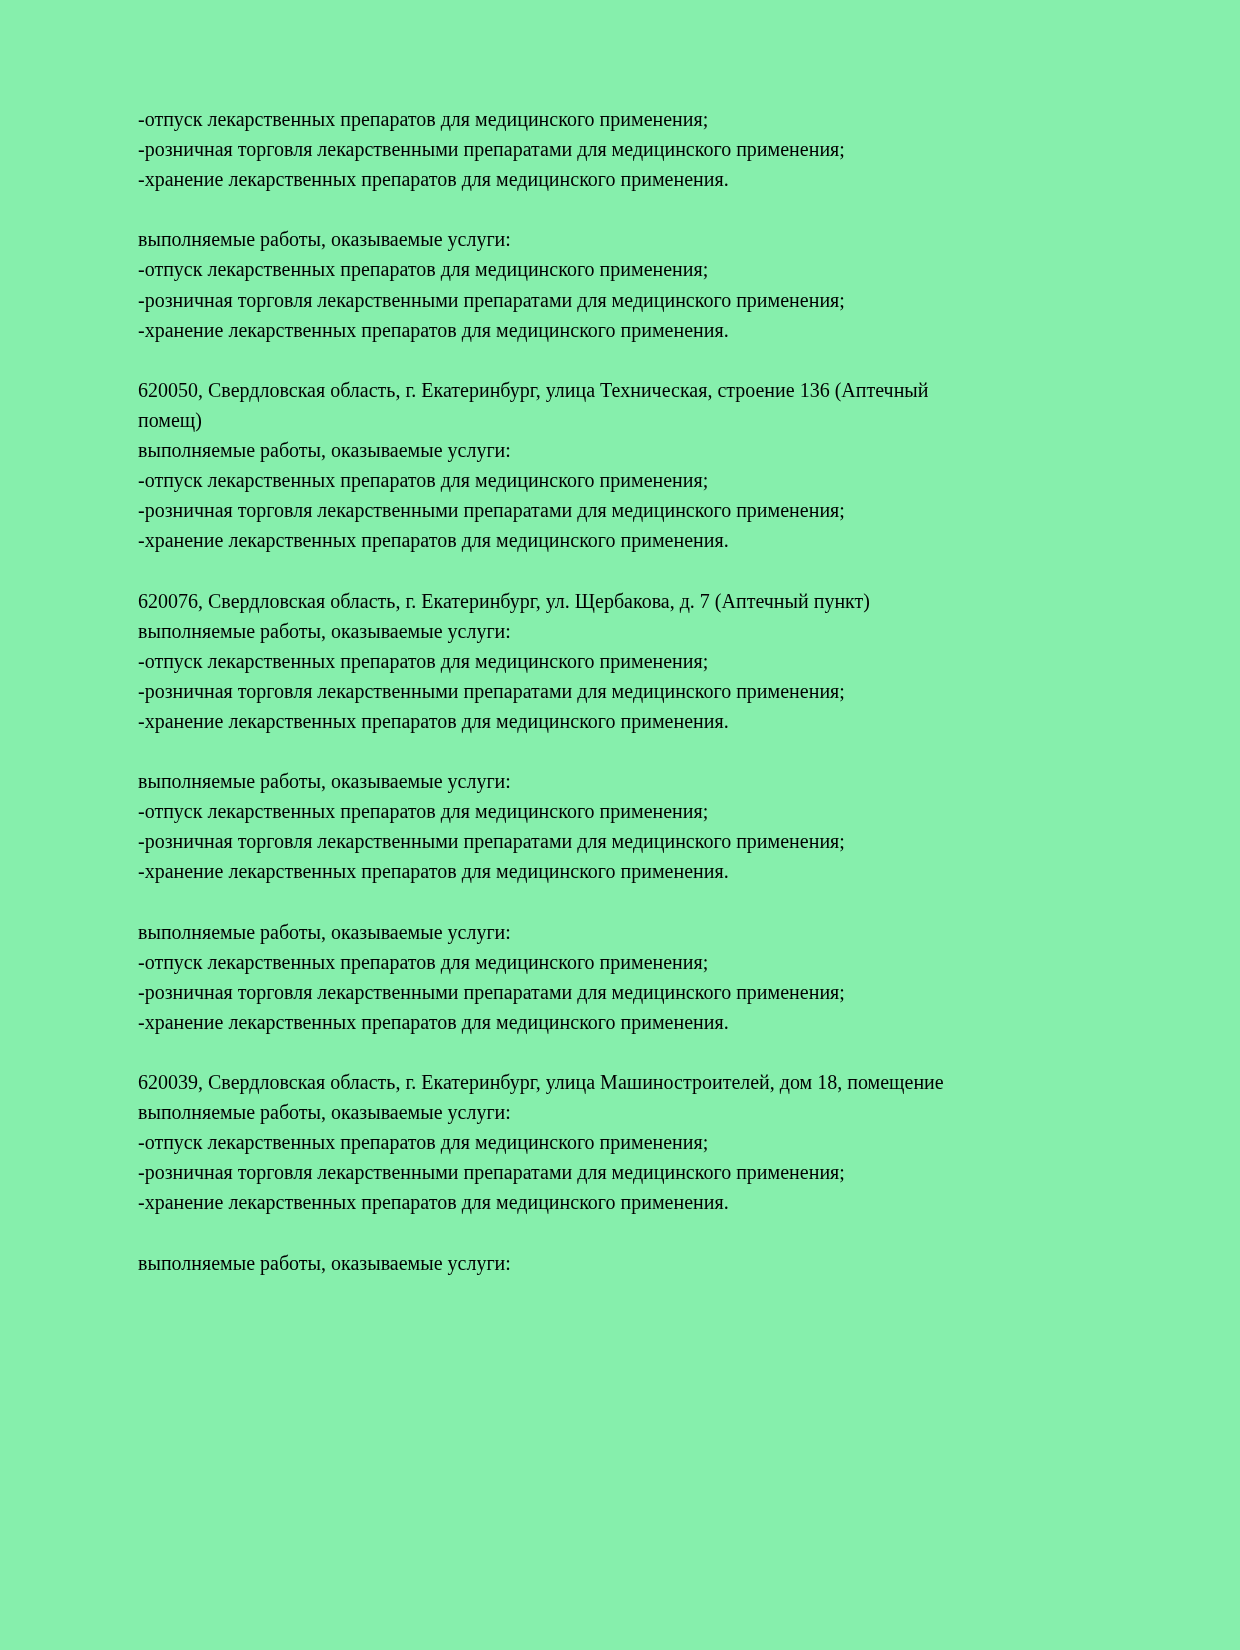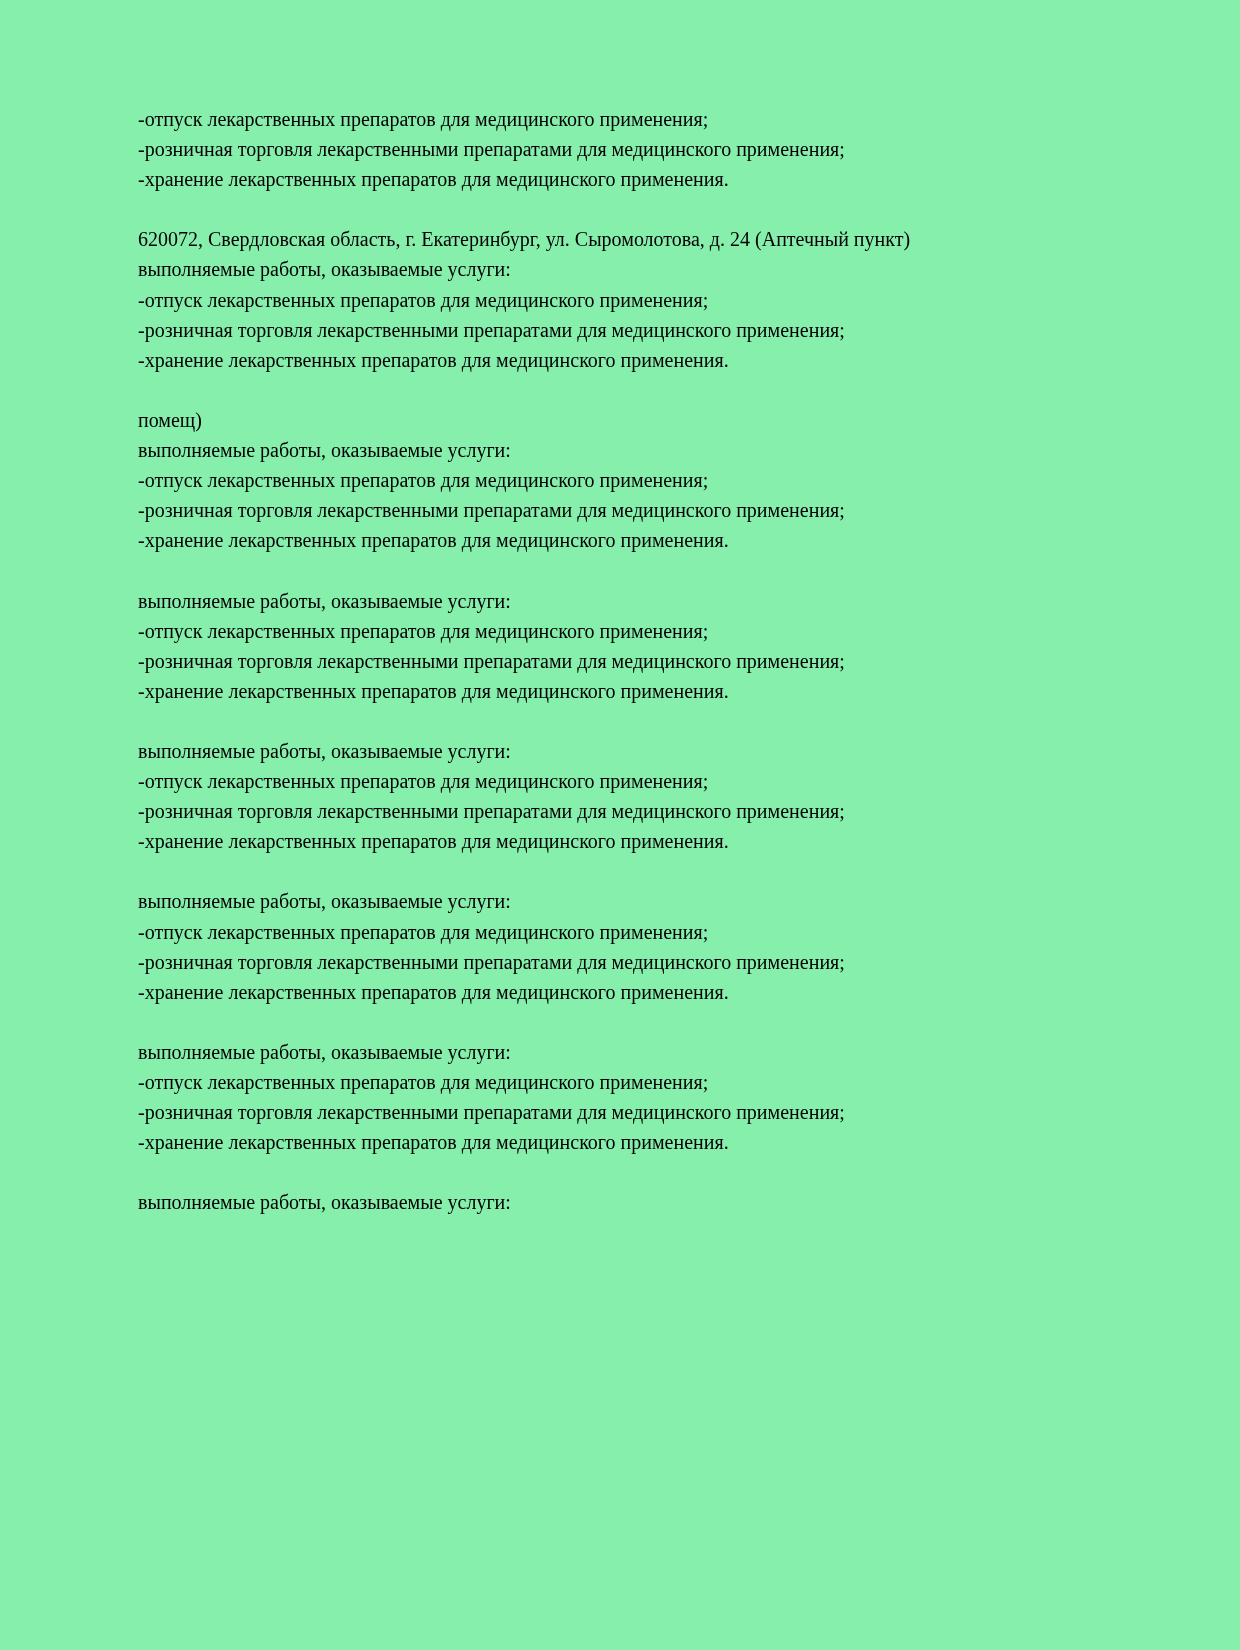--- a/index.html
+++ b/index.html
@@ -35,29 +35,37 @@
 <div class="page">
   <div class="content">
 
     <div class="entry-block">
       <div class="line">-отпуск лекарственных препаратов для медицинского применения;</div>
       <div class="line">-розничная торговля лекарственными препаратами для медицинского применения;</div>
       <div class="line">-хранение лекарственных препаратов для медицинского применения.</div>
     </div>
 
     <div class="entry-block">
-      <div class="line">620072, Свердловская область, г. Екатеринбург, ул. Сыромолотова, д. 24 (Аптечный пункт)</div>
       <div class="line">выполняемые работы, оказываемые услуги:</div>
       <div class="line">-отпуск лекарственных препаратов для медицинского применения;</div>
       <div class="line">-розничная торговля лекарственными препаратами для медицинского применения;</div>
       <div class="line">-хранение лекарственных препаратов для медицинского применения.</div>
     </div>
 
     <div class="entry-block">
+      <div class="line">620050, Свердловская область, г. Екатеринбург, улица Техническая, строение 136 (Аптечный</div>
       <div class="line">помещ)</div>
+      <div class="line">выполняемые работы, оказываемые услуги:</div>
+      <div class="line">-отпуск лекарственных препаратов для медицинского применения;</div>
+      <div class="line">-розничная торговля лекарственными препаратами для медицинского применения;</div>
+      <div class="line">-хранение лекарственных препаратов для медицинского применения.</div>
+    </div>
+
+    <div class="entry-block">
+      <div class="line">620076, Свердловская область, г. Екатеринбург, ул. Щербакова, д. 7 (Аптечный пункт)</div>
       <div class="line">выполняемые работы, оказываемые услуги:</div>
       <div class="line">-отпуск лекарственных препаратов для медицинского применения;</div>
       <div class="line">-розничная торговля лекарственными препаратами для медицинского применения;</div>
       <div class="line">-хранение лекарственных препаратов для медицинского применения.</div>
     </div>
 
     <div class="entry-block">
       <div class="line">выполняемые работы, оказываемые услуги:</div>
       <div class="line">-отпуск лекарственных препаратов для медицинского применения;</div>
       <div class="line">-розничная торговля лекарственными препаратами для медицинского применения;</div>
@@ -65,27 +73,21 @@
     </div>
 
     <div class="entry-block">
       <div class="line">выполняемые работы, оказываемые услуги:</div>
       <div class="line">-отпуск лекарственных препаратов для медицинского применения;</div>
       <div class="line">-розничная торговля лекарственными препаратами для медицинского применения;</div>
       <div class="line">-хранение лекарственных препаратов для медицинского применения.</div>
     </div>
 
     <div class="entry-block">
-      <div class="line">выполняемые работы, оказываемые услуги:</div>
-      <div class="line">-отпуск лекарственных препаратов для медицинского применения;</div>
-      <div class="line">-розничная торговля лекарственными препаратами для медицинского применения;</div>
-      <div class="line">-хранение лекарственных препаратов для медицинского применения.</div>
-    </div>
-
-    <div class="entry-block">
+      <div class="line">620039, Свердловская область, г. Екатеринбург, улица Машиностроителей, дом 18, помещение</div>
       <div class="line">выполняемые работы, оказываемые услуги:</div>
       <div class="line">-отпуск лекарственных препаратов для медицинского применения;</div>
       <div class="line">-розничная торговля лекарственными препаратами для медицинского применения;</div>
       <div class="line">-хранение лекарственных препаратов для медицинского применения.</div>
     </div>
 
     <div class="entry-block">
       <div class="line">выполняемые работы, оказываемые услуги:</div>
     </div>
 

